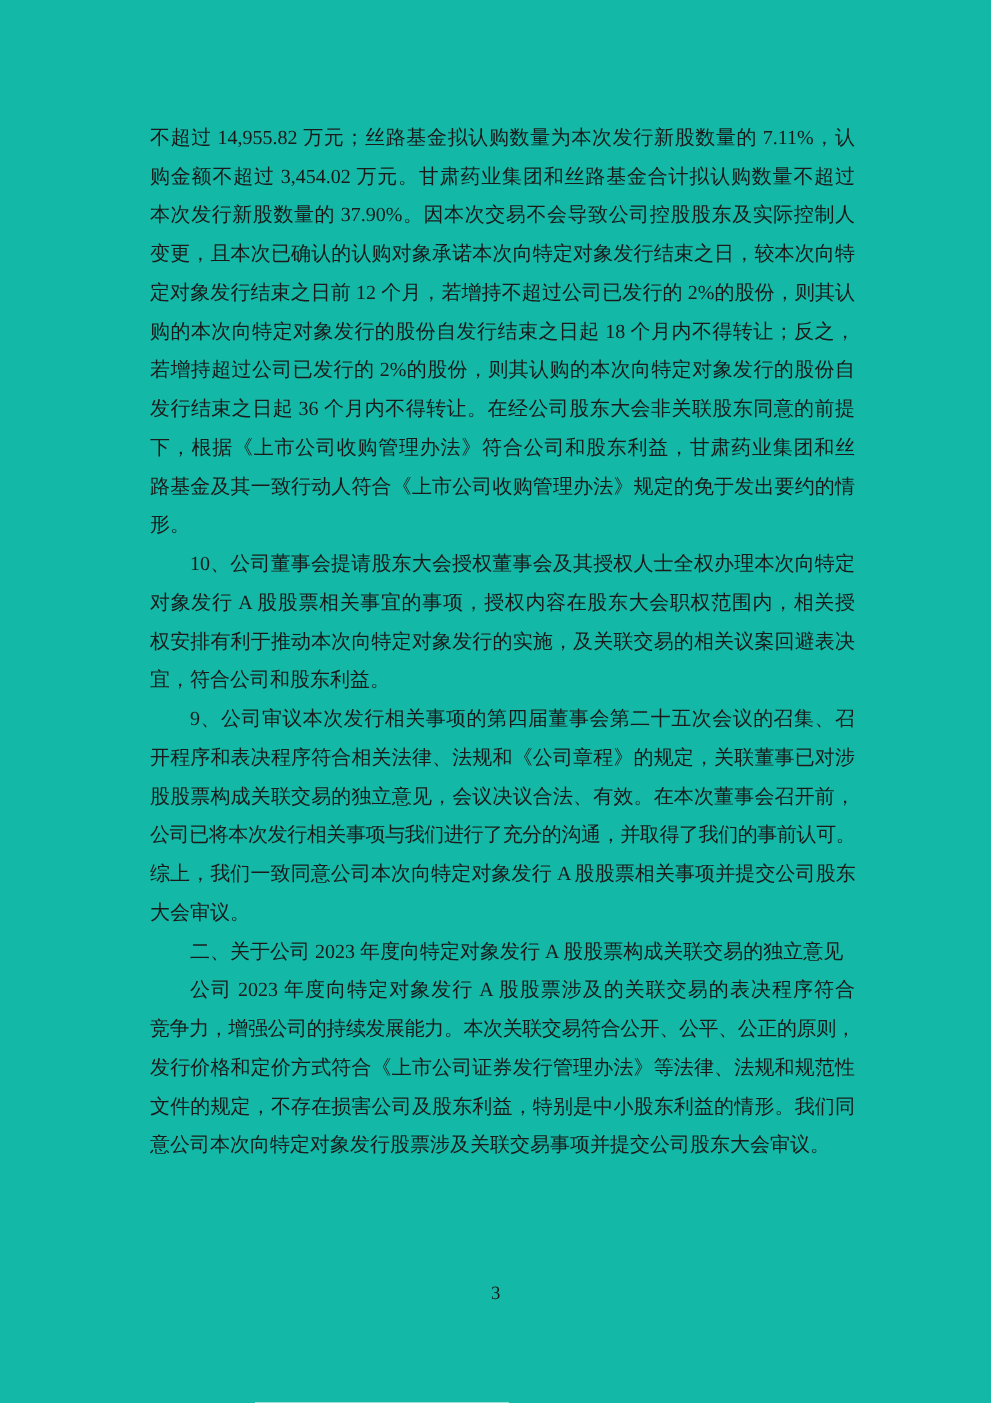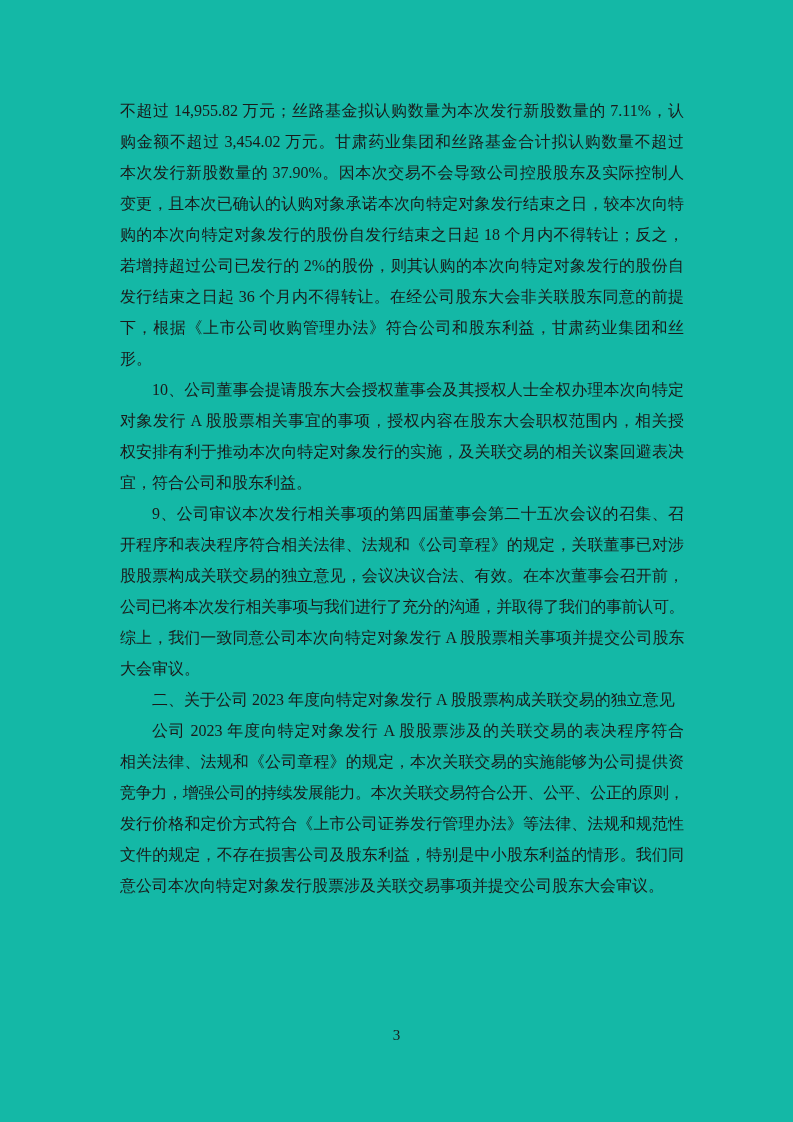--- a/index.html
+++ b/index.html
@@ -56,37 +56,38 @@
 </style>
 </head>
 <body>
 
 <div class="page">
   <div class="text-body">
       <div class="line">不超过 14,955.82 万元；丝路基金拟认购数量为本次发行新股数量的 7.11%，认</div>
       <div class="line">购金额不超过 3,454.02 万元。甘肃药业集团和丝路基金合计拟认购数量不超过</div>
       <div class="line">本次发行新股数量的 37.90%。因本次交易不会导致公司控股股东及实际控制人</div>
       <div class="line">变更，且本次已确认的认购对象承诺本次向特定对象发行结束之日，较本次向特</div>
+      <div class="line">定对象发行结束之日前 12 个月，若增持不超过公司已发行的 2%的股份，则其认</div>
       <div class="line">购的本次向特定对象发行的股份自发行结束之日起 18 个月内不得转让；反之，</div>
       <div class="line">若增持超过公司已发行的 2%的股份，则其认购的本次向特定对象发行的股份自</div>
       <div class="line">发行结束之日起 36 个月内不得转让。在经公司股东大会非关联股东同意的前提</div>
       <div class="line">下，根据《上市公司收购管理办法》符合公司和股东利益，甘肃药业集团和丝</div>
+      <div class="line">路基金及其一致行动人符合《上市公司收购管理办法》规定的免于发出要约的情</div>
       <div class="line end">形。</div>
       <div class="line indent">10、公司董事会提请股东大会授权董事会及其授权人士全权办理本次向特定</div>
       <div class="line">对象发行 A 股股票相关事宜的事项，授权内容在股东大会职权范围内，相关授</div>
       <div class="line">权安排有利于推动本次向特定对象发行的实施，及关联交易的相关议案回避表决</div>
       <div class="line end">宜，符合公司和股东利益。</div>
       <div class="line indent">9、公司审议本次发行相关事项的第四届董事会第二十五次会议的召集、召</div>
       <div class="line">开程序和表决程序符合相关法律、法规和《公司章程》的规定，关联董事已对涉</div>
       <div class="line">股股票构成关联交易的独立意见，会议决议合法、有效。在本次董事会召开前，</div>
       <div class="line tight">公司已将本次发行相关事项与我们进行了充分的沟通，并取得了我们的事前认可。</div>
       <div class="line tight">综上，我们一致同意公司本次向特定对象发行 A 股股票相关事项并提交公司股东</div>
       <div class="line end">大会审议。</div>
       <div class="line indent bold end">二、关于公司 2023 年度向特定对象发行 A 股股票构成关联交易的独立意见</div>
       <div class="line indent">公司 2023 年度向特定对象发行 A 股股票涉及的关联交易的表决程序符合</div>
-      <div class="line">相关法律、法规和《公司章程》的规定，本次关联交易的实施能够为公司提供资</div>
       <div class="line tight">竞争力，增强公司的持续发展能力。本次关联交易符合公开、公平、公正的原则，</div>
       <div class="line">发行价格和定价方式符合《上市公司证券发行管理办法》等法律、法规和规范性</div>
       <div class="line">文件的规定，不存在损害公司及股东利益，特别是中小股东利益的情形。我们同</div>
       <div class="line end">意公司本次向特定对象发行股票涉及关联交易事项并提交公司股东大会审议。</div>
     </div>
   <div class="page-num">3</div>
 </div>
 
 </body></html>

